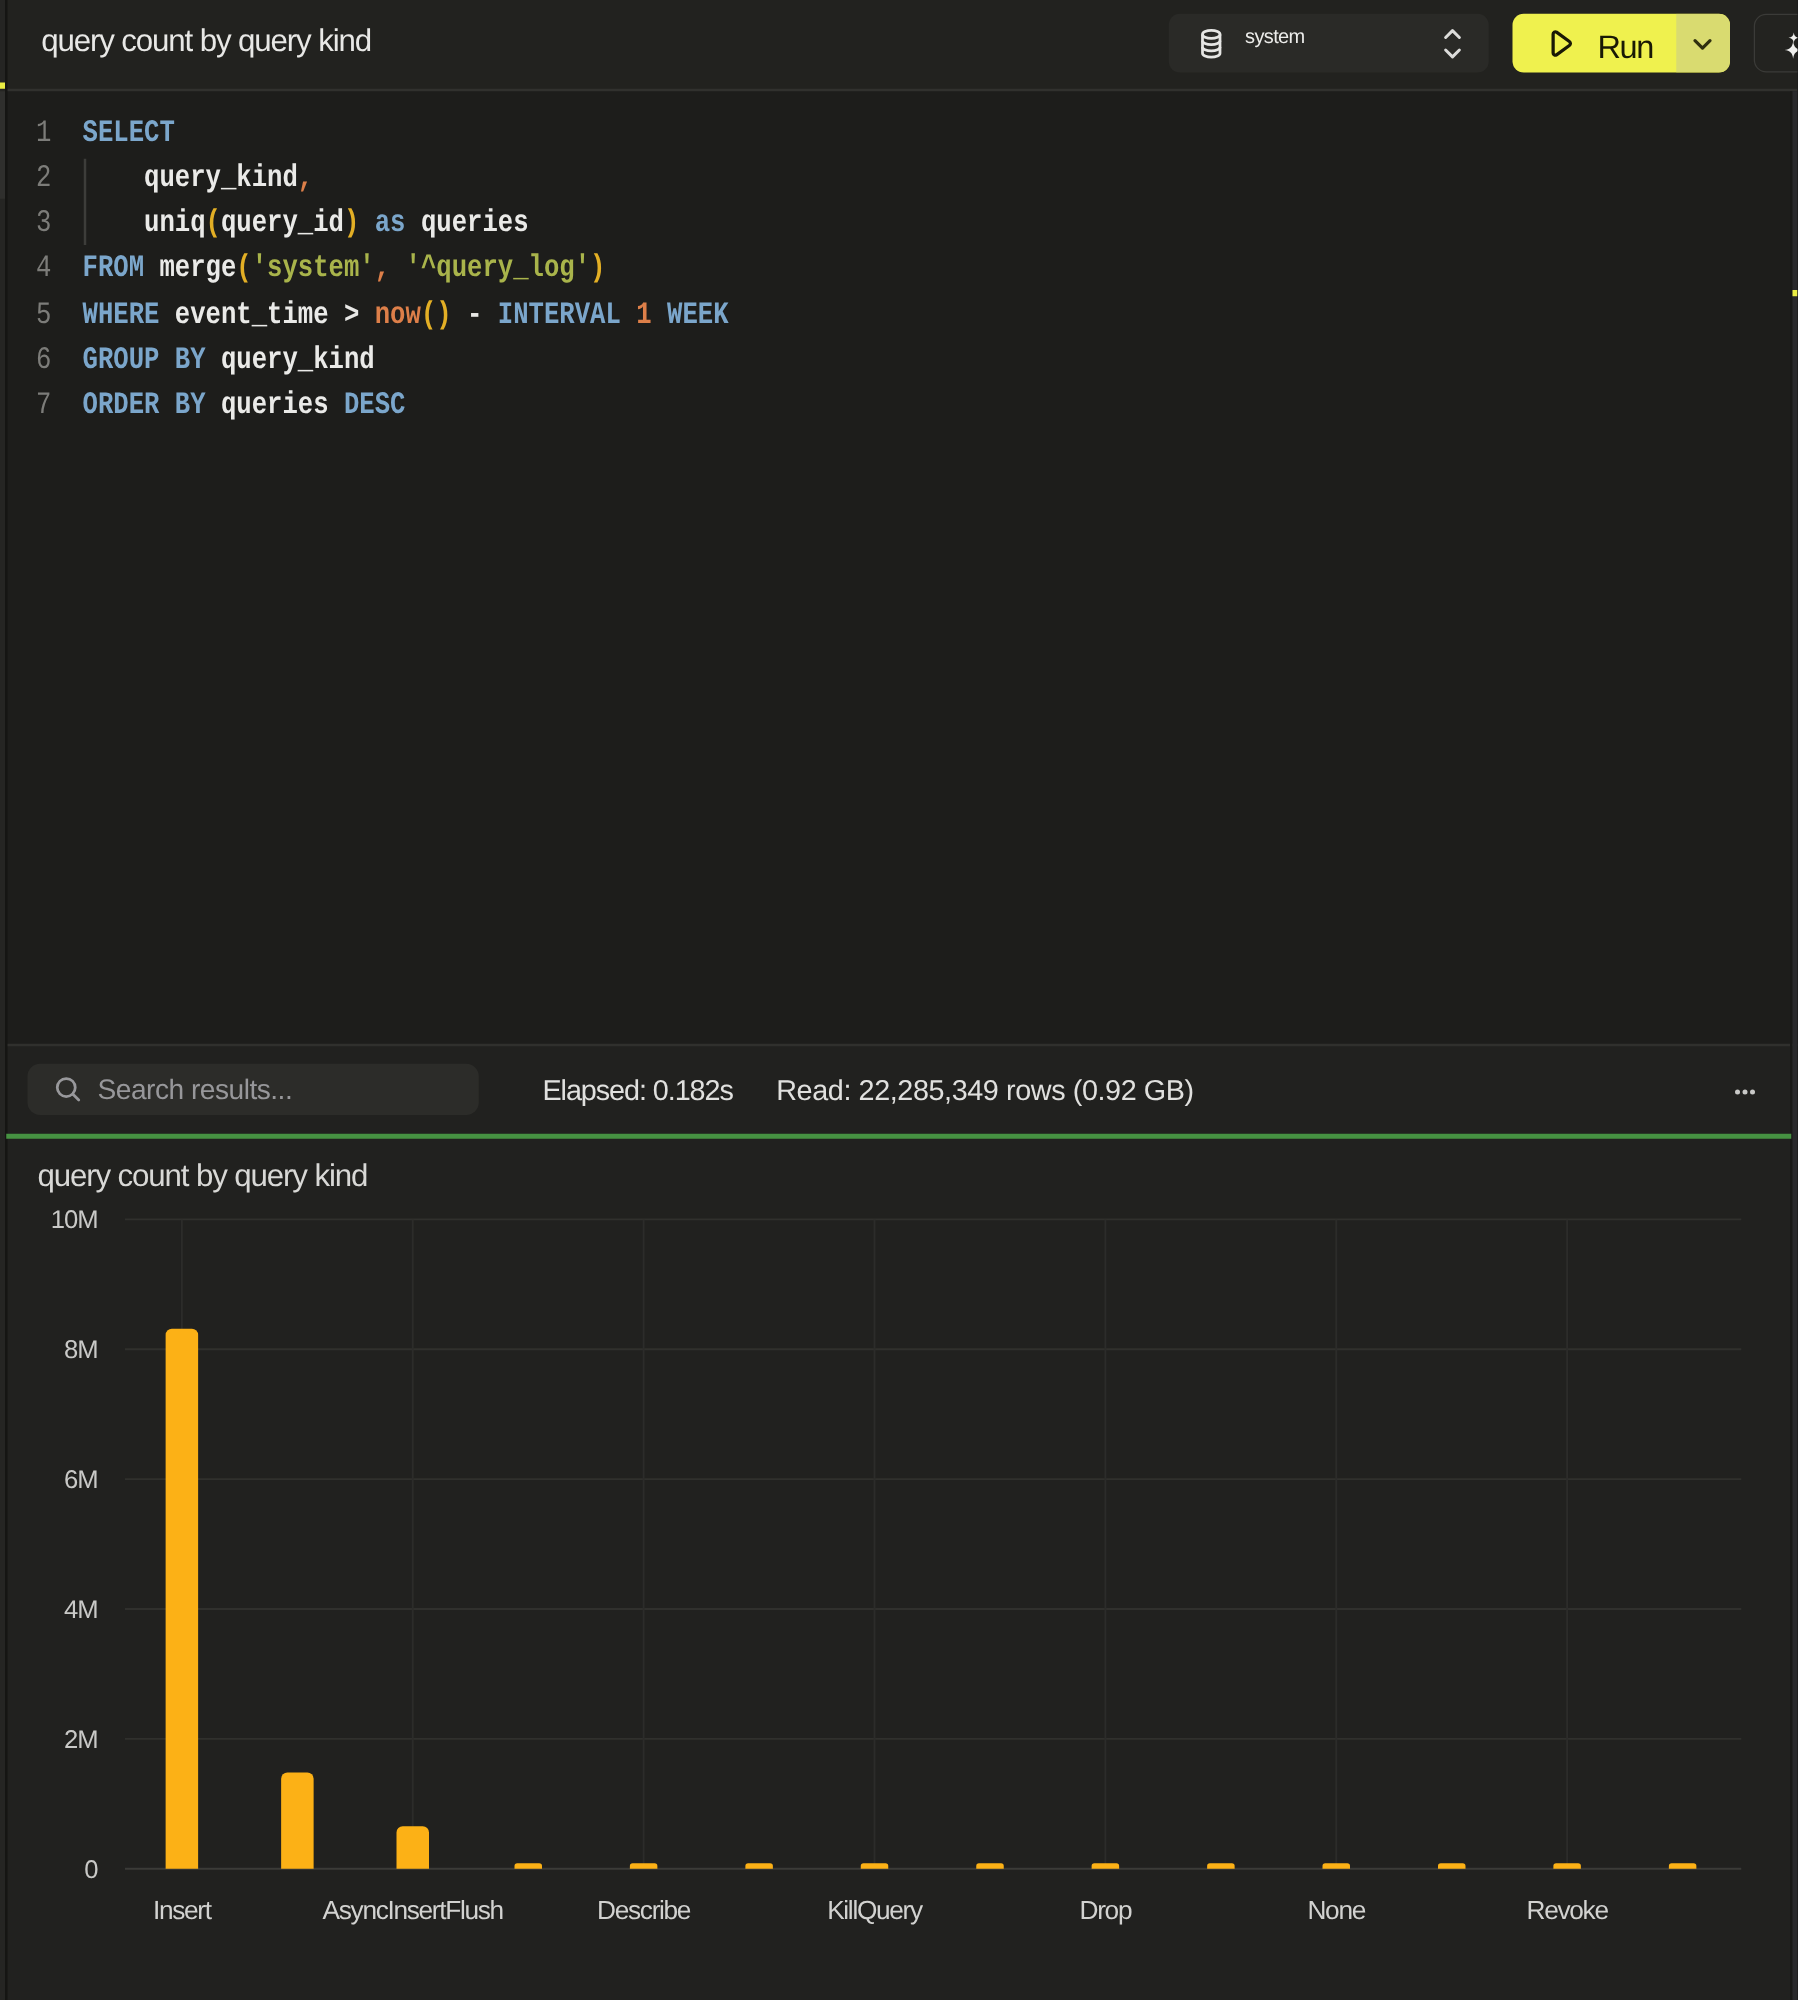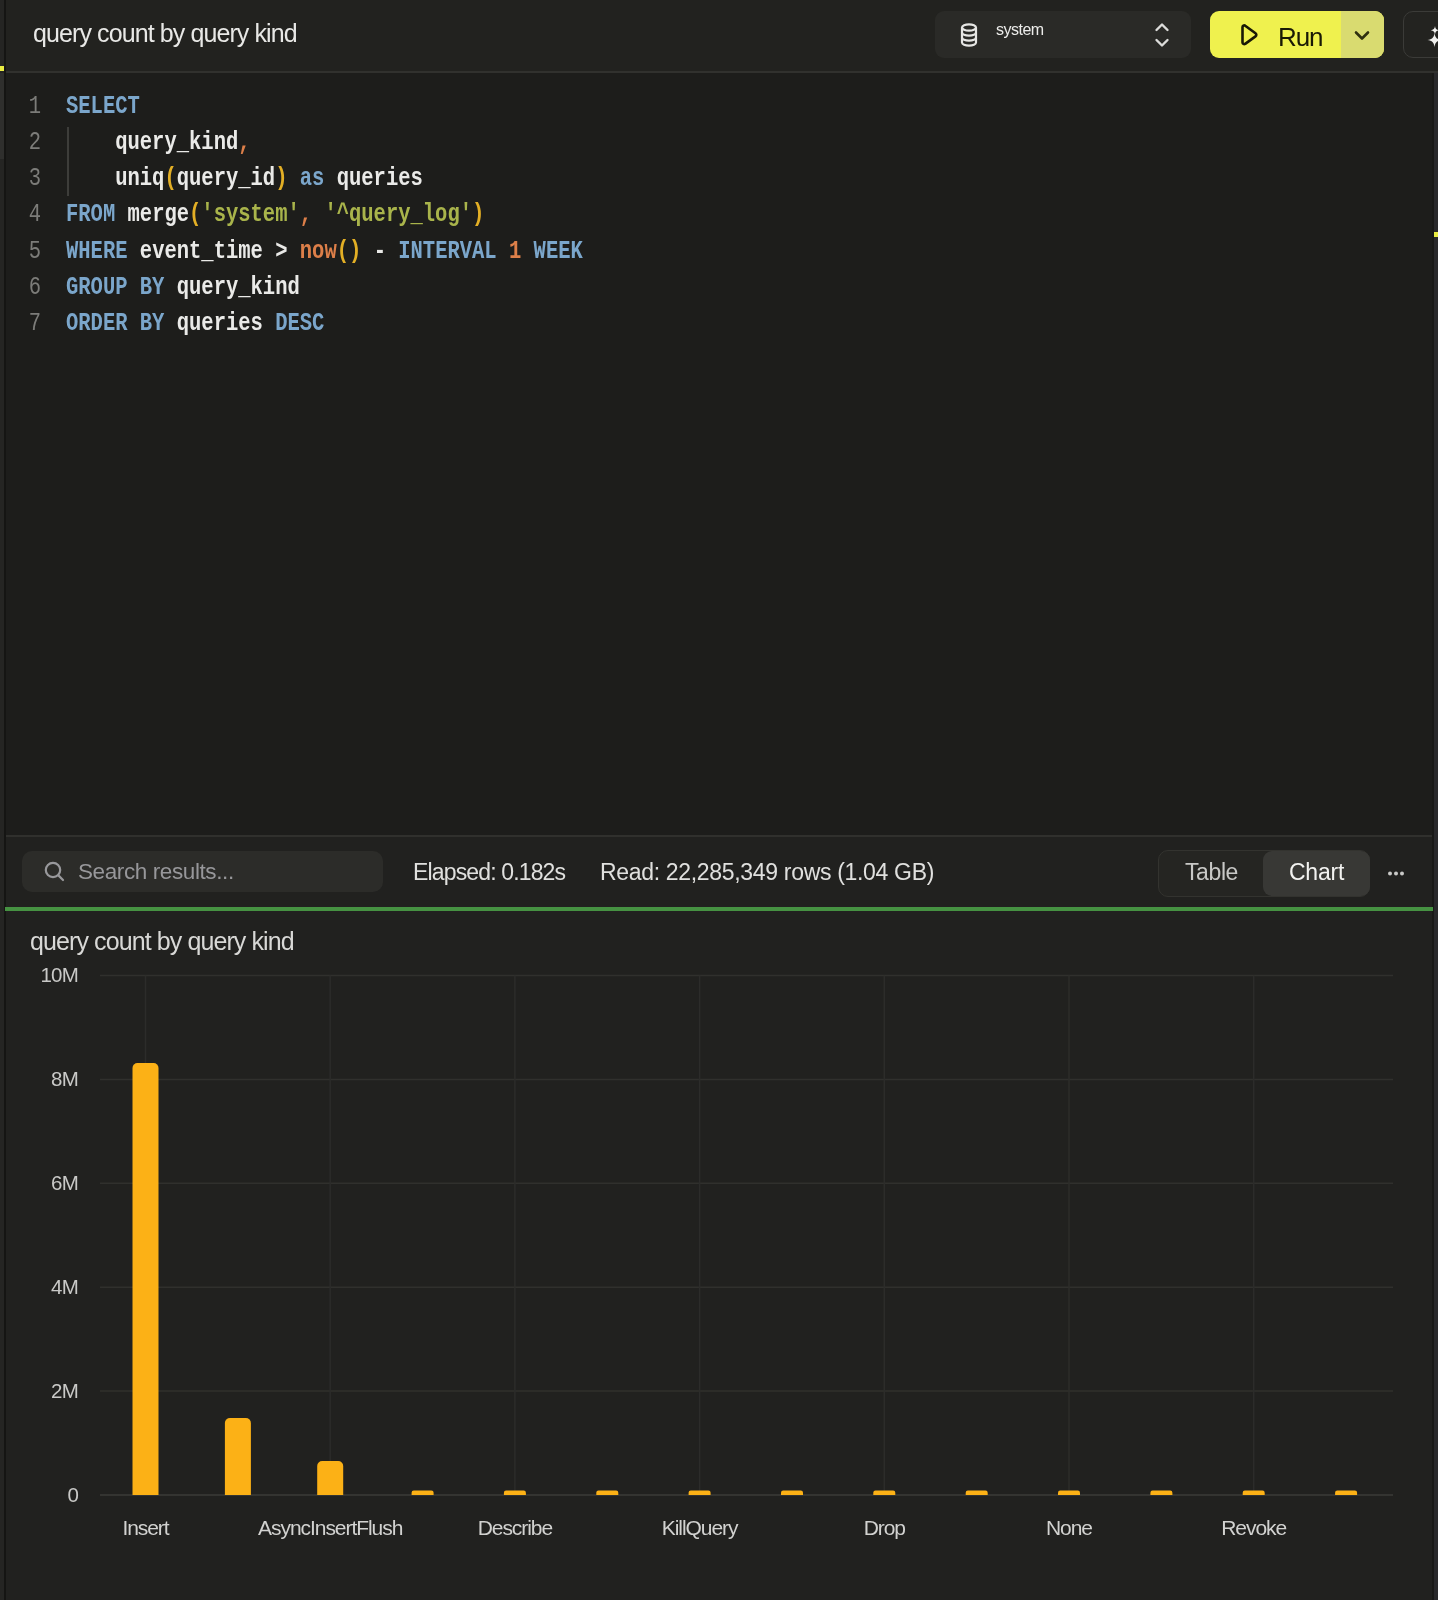--- a/index.html
+++ b/index.html
@@ -37,21 +37,21 @@
   .st { color:#a9b44b; }
   .op { color:#e8e8e6; }
   #indent-guide { left:67px; top:127px; width:2px; height:69px; background:#3d3d3a; }
 
   
   #toolbar { left:0; top:835px; width:1438px; height:72px; background:#21211f;
     border-top:2px solid #30302d; }
   #search { position:absolute; left:22px; top:14px; width:361px; height:41px;
     background:#2c2c29; border-radius:10px; }
   #search .ph { position:absolute; left:56px; top:8px; font-size:22.5px; letter-spacing:-0.4px; color:#97979a; }
-  .tstat { position:absolute; top:22px; font-size:23px; letter-spacing:-0.85px; color:#e0e0de; }
+  .tstat { position:absolute; top:22px; font-size:23px; letter-spacing:-0.85px; color:#e0e0de;margin-left:21px; }
   #seg { position:absolute; left:1158px; top:13px; width:212px; height:47px;
     background:#252522; border:1px solid #33332f; border-radius:10px; }
   #segchart { position:absolute; left:104px; top:0px; width:107px; height:45px;
     background:#383835; border-radius:9px; }
   #seg .t1 { position:absolute; left:0; top:8px; width:105px; text-align:center;
     font-size:23px; letter-spacing:-0.4px; color:#c8c8c6; }
   #seg .t2 { position:absolute; left:104px; top:8px; width:107px; text-align:center;
     font-size:23px; letter-spacing:-0.2px; color:#f2f2f0; font-weight:500;}
 
   
@@ -133,26 +133,21 @@
 
   <div class="abs" id="toolbar">
     <div id="search">
       <svg class="abs" style="left:20px;top:8px" width="26" height="26" viewBox="0 0 26 26">
         <circle cx="11" cy="11" r="7.2" fill="none" stroke="#98989b" stroke-width="2.2"></circle>
         <path d="M16.4 16.4 L21 21" stroke="#98989b" stroke-width="2.2" stroke-linecap="round"></path>
       </svg>
       <div class="ph">Search results...</div>
     </div>
     <div class="tstat" style="left:413px">Elapsed: 0.182s</div>
-    <div class="tstat" style="left:600px; letter-spacing:-0.32px">Read: 22,285,349 rows (1.04 GB)</div>
-    <div id="seg">
-      <div id="segchart"></div>
-      <div class="t1">Table</div>
-      <div class="t2">Chart</div>
-    </div>
+    <div class="tstat" style="left:600px; letter-spacing:-0.32px">Read: 22,285,349 rows (0.92 GB)</div>
     <svg class="abs" style="left:1384px;top:31px" width="24" height="12" viewBox="0 0 24 12">
       <g fill="#c9c9c7">
           <circle cx="6" cy="5.5" r="2"></circle>
           <circle cx="12" cy="5.5" r="2"></circle>
           <circle cx="18" cy="5.5" r="2"></circle>
         </g>
     </svg>
   </div>
 
   <div class="abs" id="greenline"></div>

